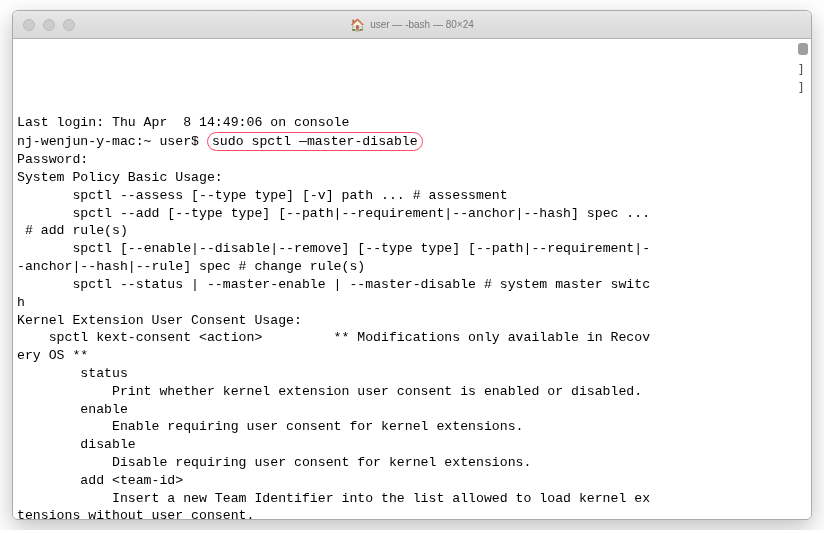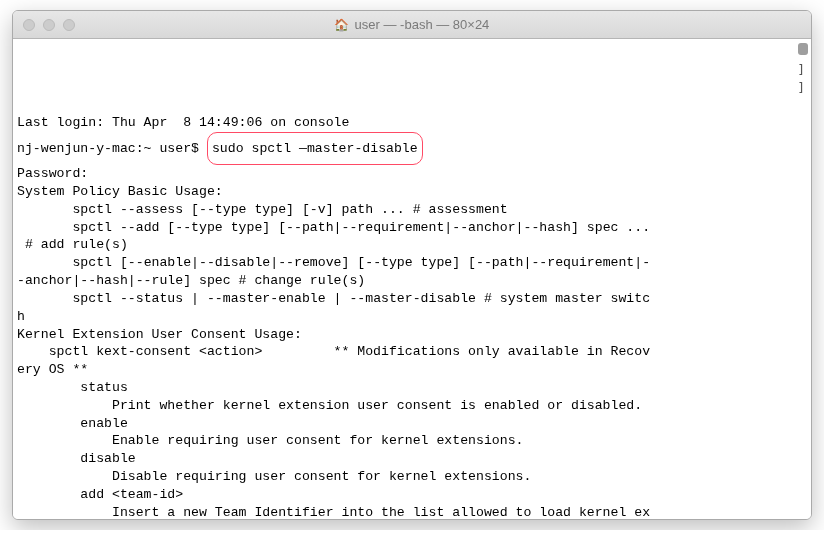--- a/index.html
+++ b/index.html
@@ -55,21 +55,21 @@
       justify-content: center;
       align-items: center;
       gap: 5px;
       pointer-events: none;
     }
     .home-icon {
       font-size: 12px;
       color: #8a8a8a;
     }
     .window-title {
-      font-size: 13px;
+      font-size: 10px;
       color: #7a7a7a;
     }
     .terminal-body {
       flex: 1;
       background: #fff;
       padding: 4px 8px 4px 4px;
       font-family: "Menlo", "Monaco", "Courier New", monospace;
       font-size: 13.2px;
       color: #000;
       line-height: 1.35;
@@ -91,21 +91,21 @@
       position: absolute;
       right: 6px;
       color: #555;
       font-family: "Menlo", monospace;
       font-size: 13px;
     }
     .highlight-box {
       display: inline-block;
       border: 1.5px solid #ff4a65;
       border-radius: 10px;
-      padding: 8px 4px;
+      padding: 1px 4px;
       line-height: 1.15;
     }
     .line {
       display: block;
       font-family: Liberation Mono, monospace;
     }
   </style>
 </head>
 <body>
 

